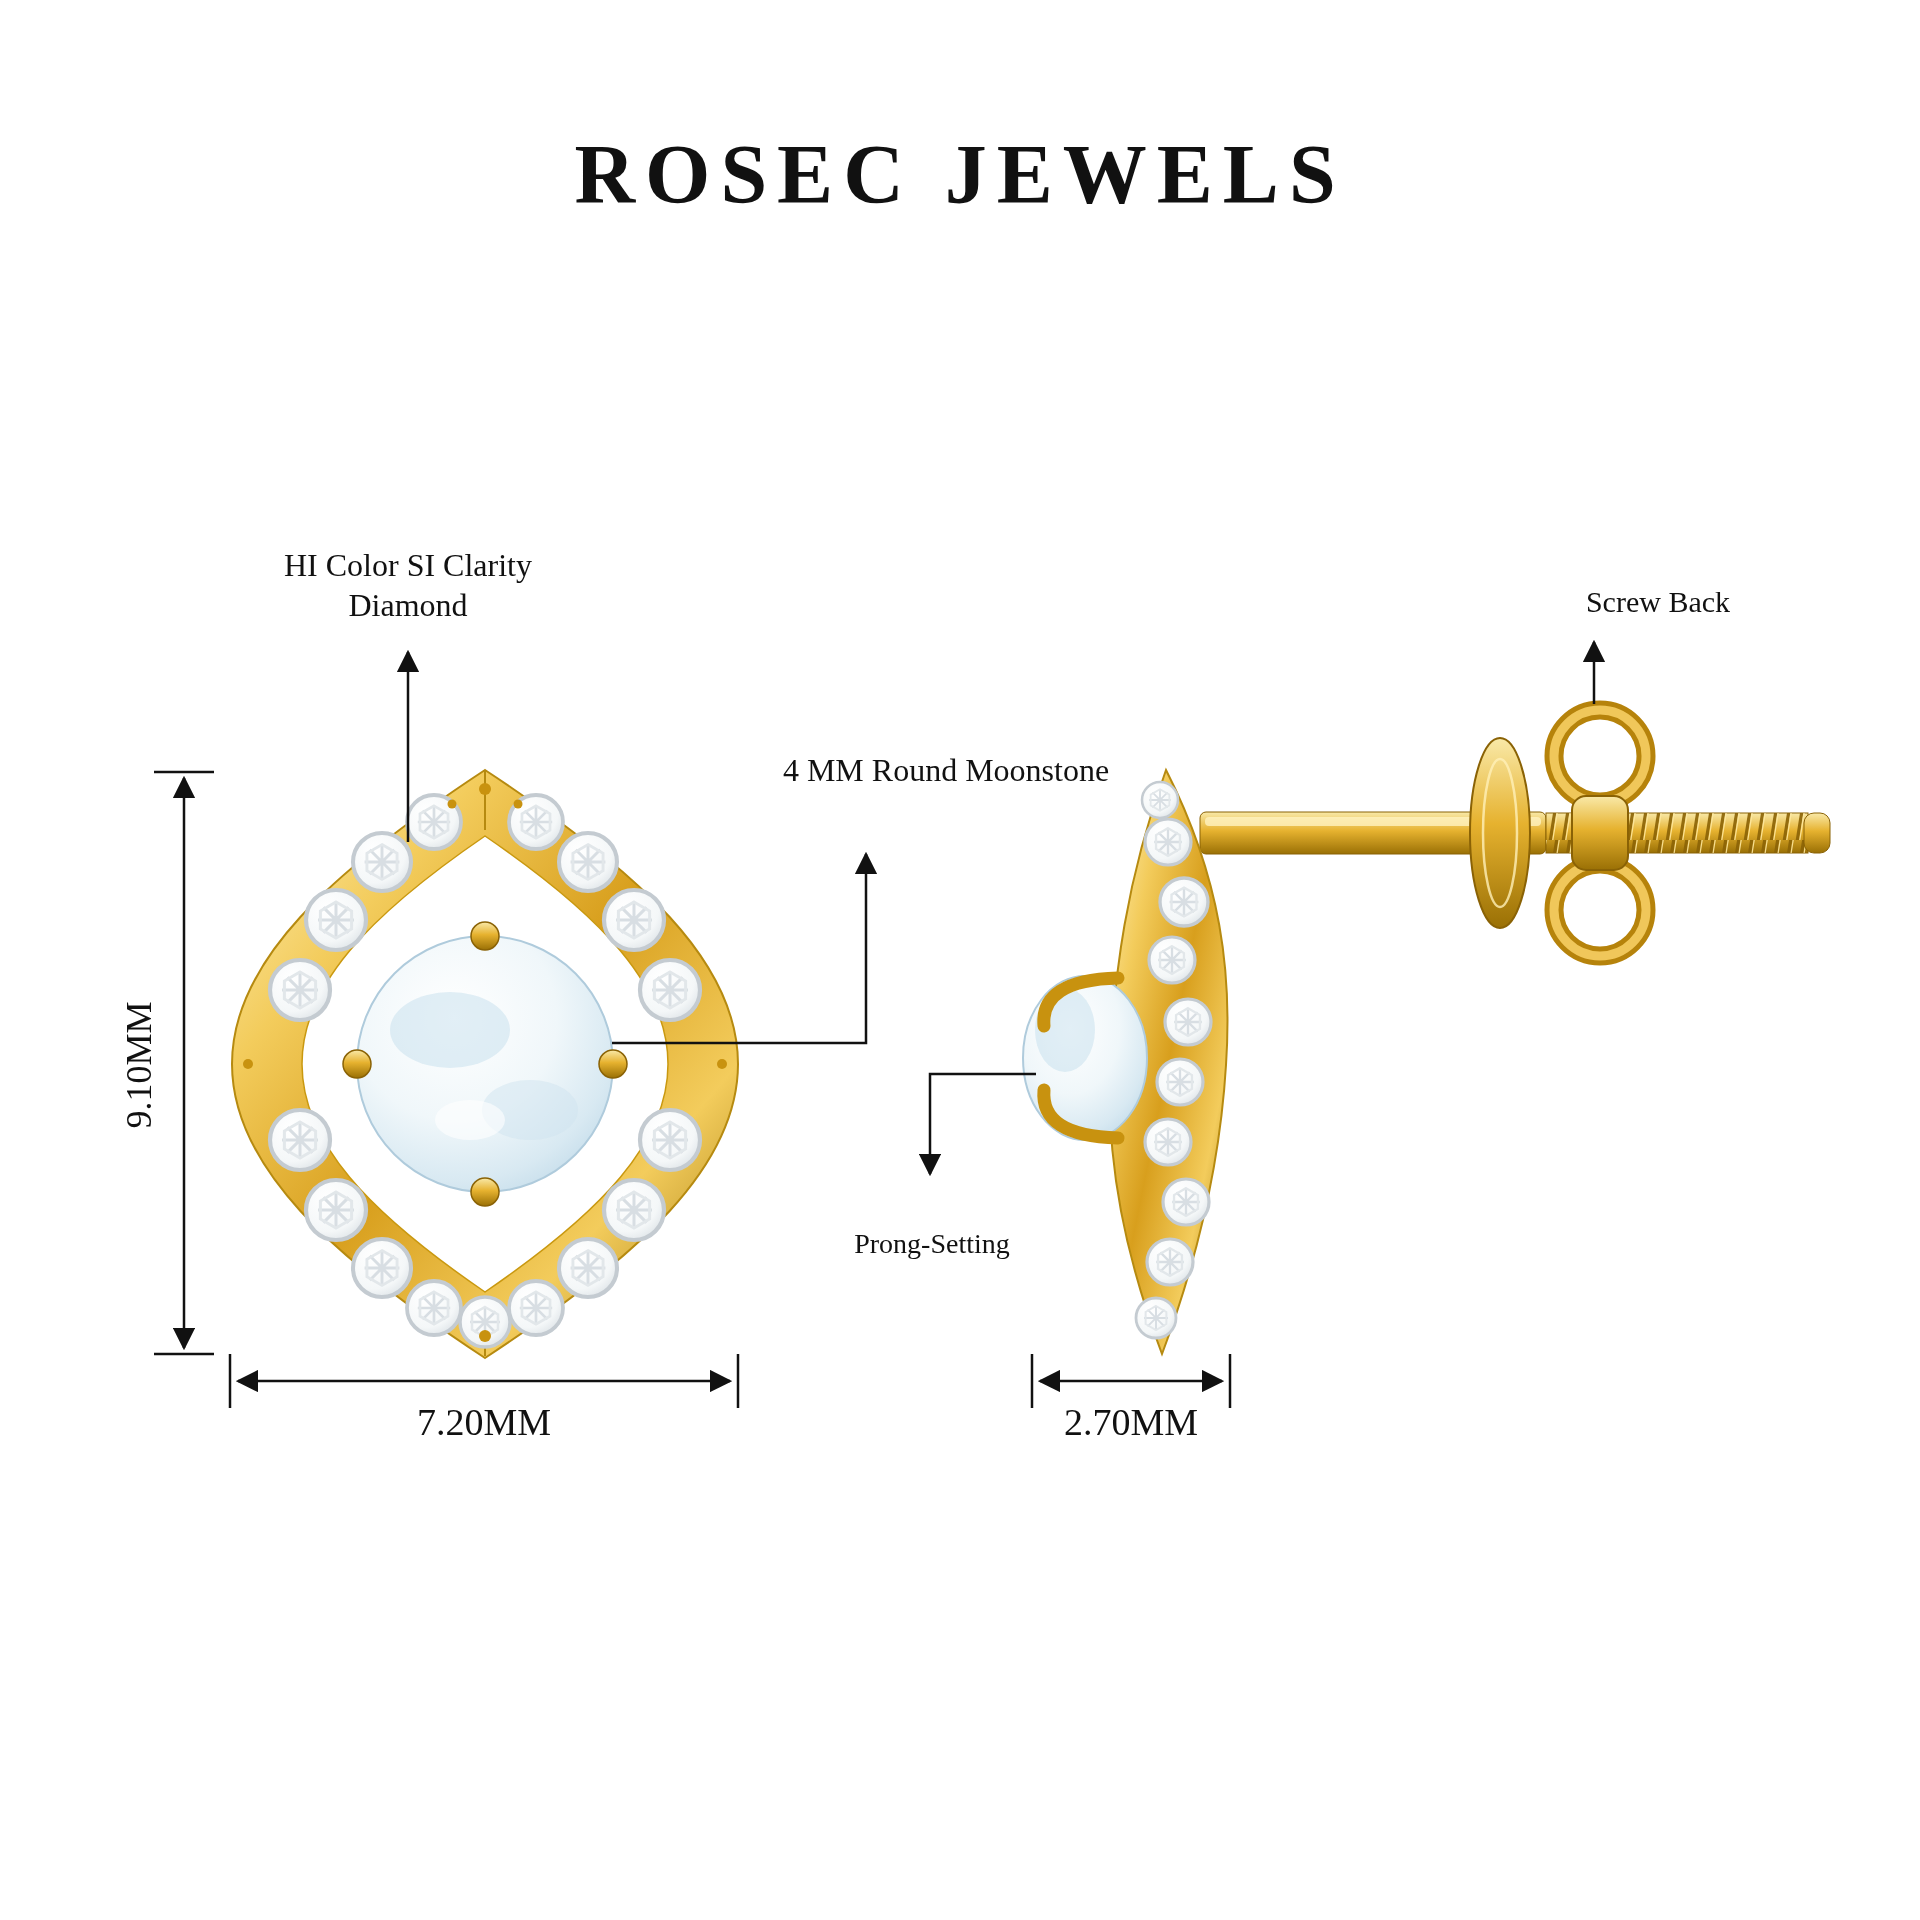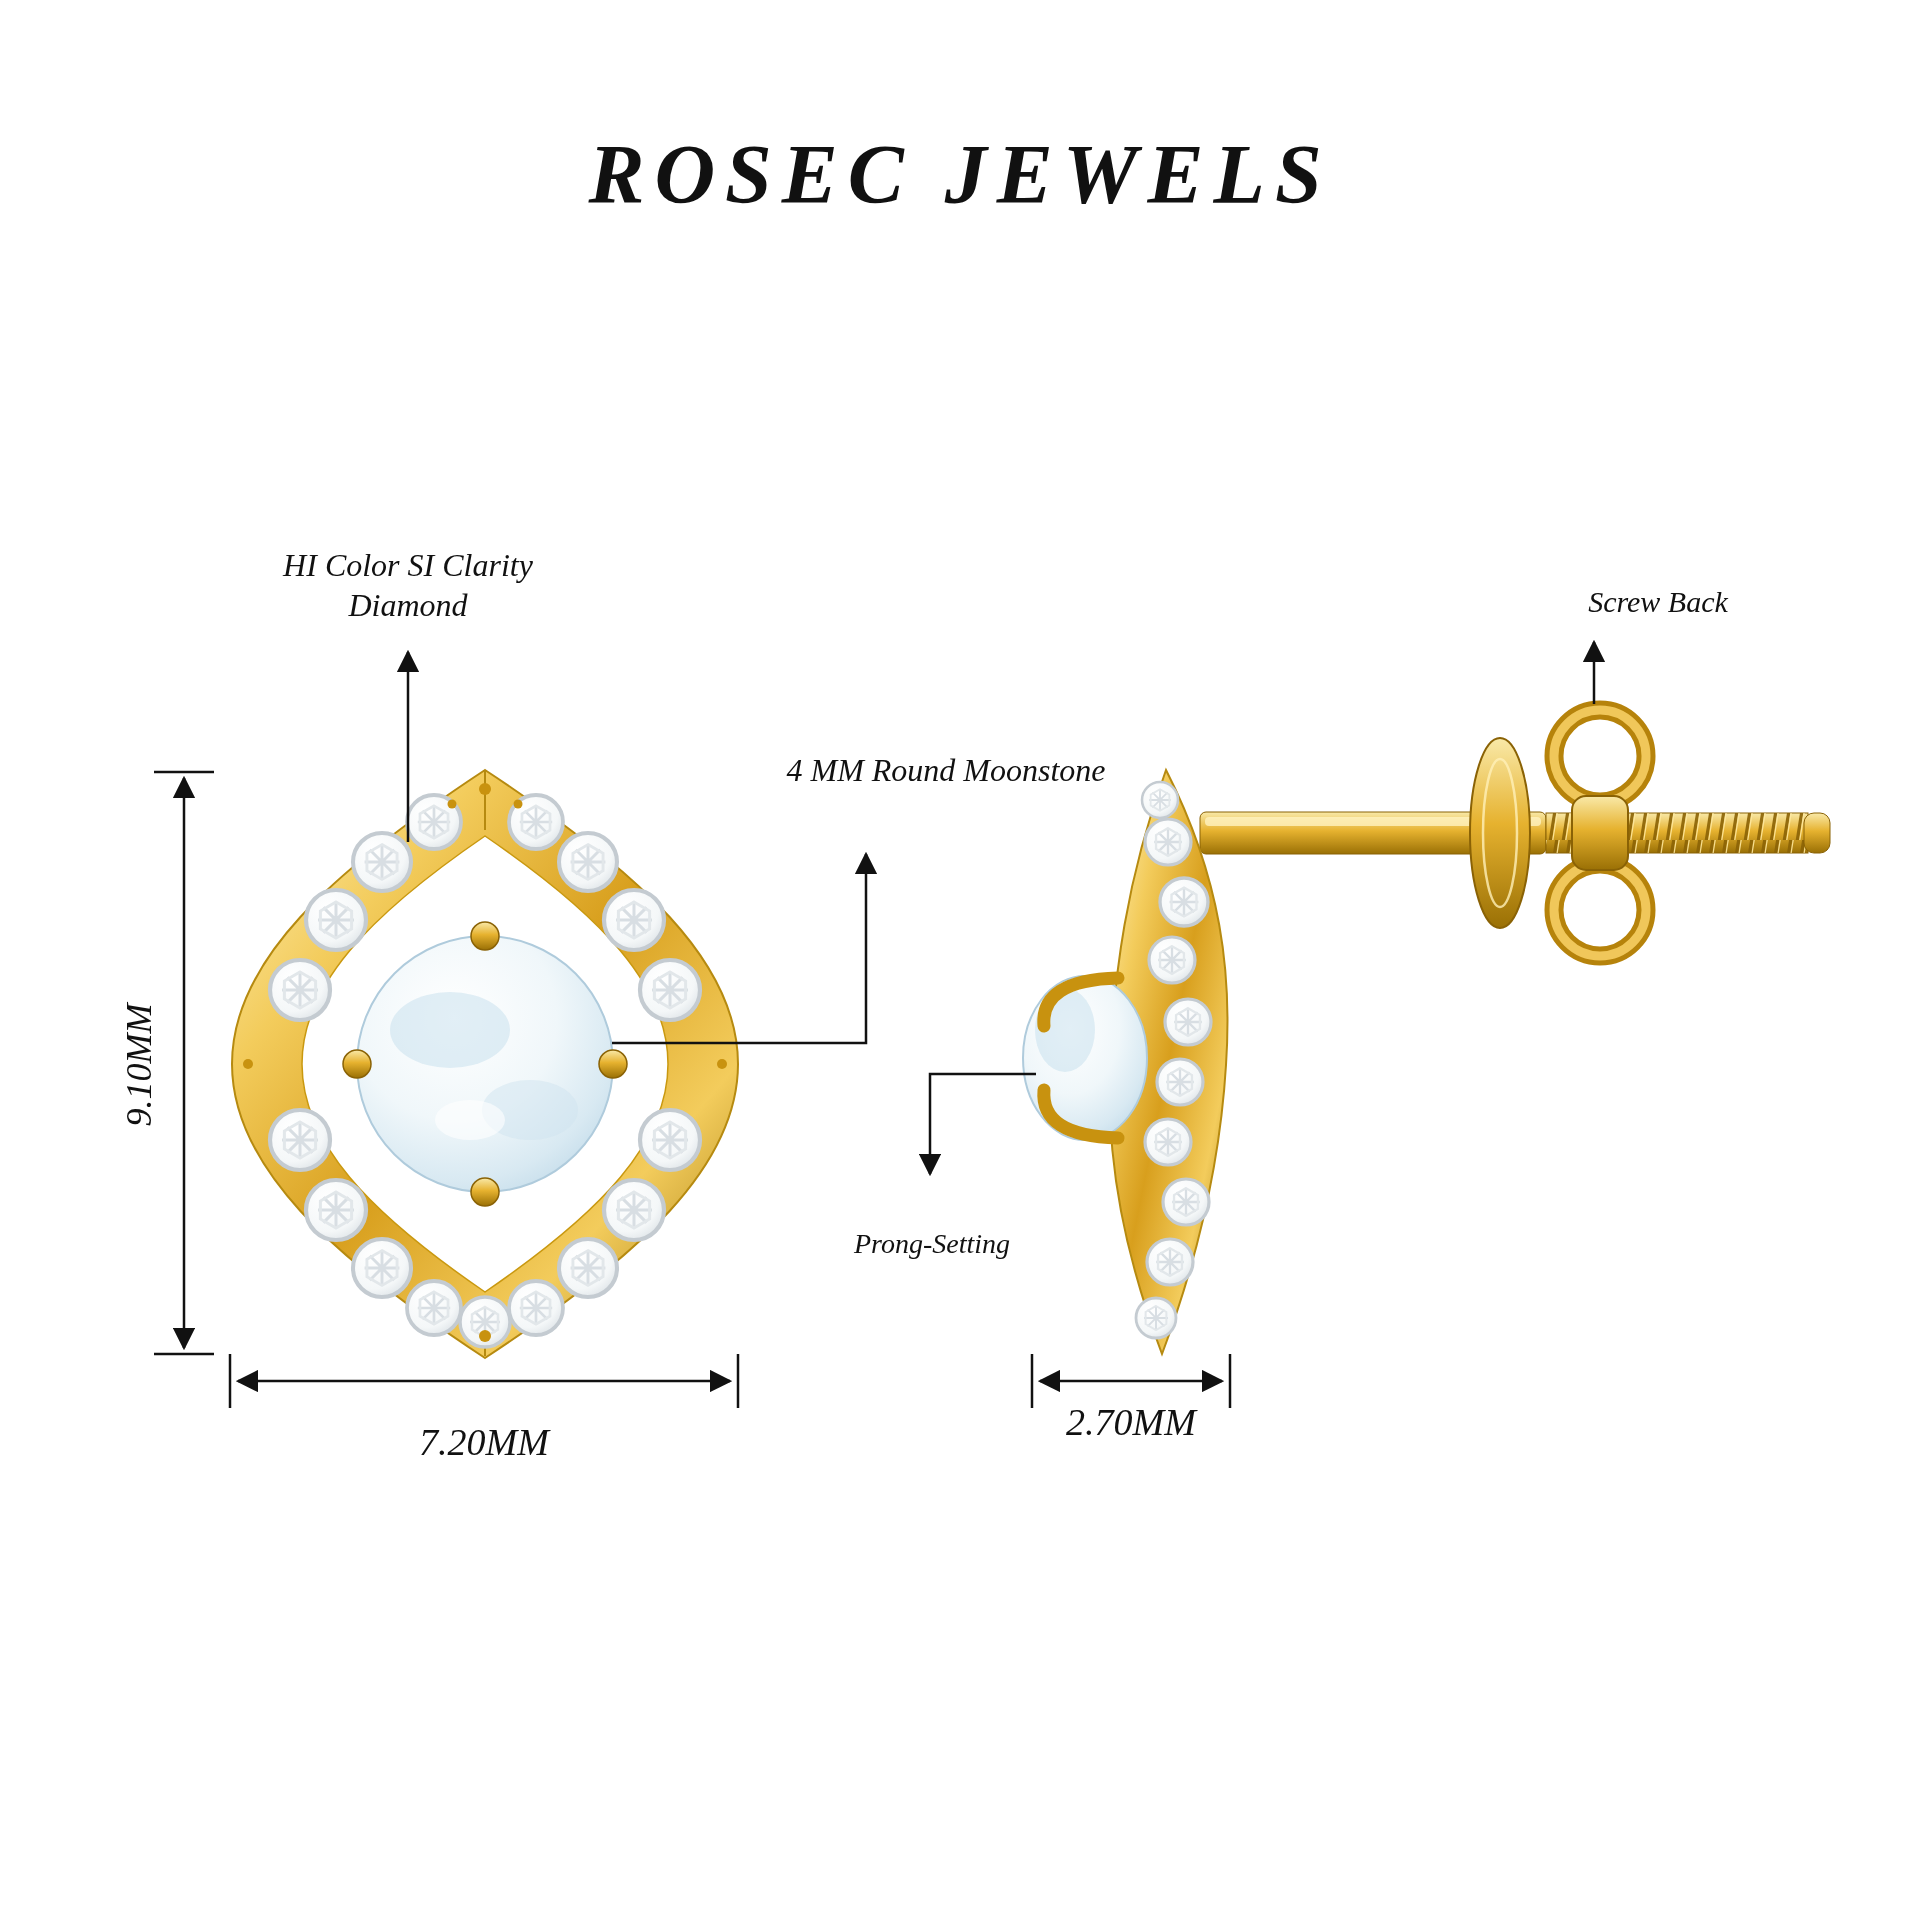--- a/index.html
+++ b/index.html
@@ -1,40 +1,39 @@
 <!DOCTYPE html>
 <html style="--background: #FFFFFF; --text: #111111; --gold-light: #F8E18F; --gold-mid: #E2AC28; --gold-dark: #A87908; --moonstone-edge: #BFD9E8; --diamond-edge: #C4CBD1;"><head>
 <meta charset="utf-8">
 <style>
   html,body{margin:0;padding:0;background:#fff;}
   .canvas{
     position:relative;width:1920px;height:1920px;overflow:hidden;
     background:var(--background,#ffffff);
     color:var(--text,#111111);
     font-family:"Liberation Serif","DejaVu Serif",serif;
-    font-style:italic;
   }
   .art{position:absolute;left:0;top:0;}
   .brand{
     position:absolute;top:70px;left:0;width:100%;text-align:center;
     font-size:84px;font-weight:700;letter-spacing:10px;
   }
   .tagline{
     position:absolute;top:172px;left:0;width:100%;text-align:center;
     font-size:61px;font-weight:400;
   }
   .ann{position:absolute;font-size:32px;line-height:40px;}
   .ann.center{text-align:center;}
   .ann-diamond{left:158px;top:545px;width:500px;}
   .ann-moonstone{left:706px;top:750px;width:480px;text-align:center;}
   .ann-screwback{left:1508px;top:582px;width:300px;font-size:30px;}
   .ann-prong{left:782px;top:1224px;width:300px;font-size:28px;}
   .dim-label{position:absolute;font-size:38px;text-align:center;}
   .dim-height{left:58px;top:1045px;width:160px;height:40px;transform:rotate(-90deg);font-size:36px;}
-  .dim-width{left:334px;top:1400px;width:300px;margin-top:20px;}
+  .dim-width{left:334px;top:1400px;width:300px;}
   .dim-depth{left:981px;top:1400px;width:300px;}
   .cert{
     position:absolute;top:1716px;left:0;width:100%;text-align:center;font-size:56px;
   }
   
   .ln{stroke:var(--text,#111111);stroke-width:2.5;fill:none;}
   .tick{stroke:var(--text,#111111);stroke-width:2.5;}
 </style>
 </head>
 <body>

